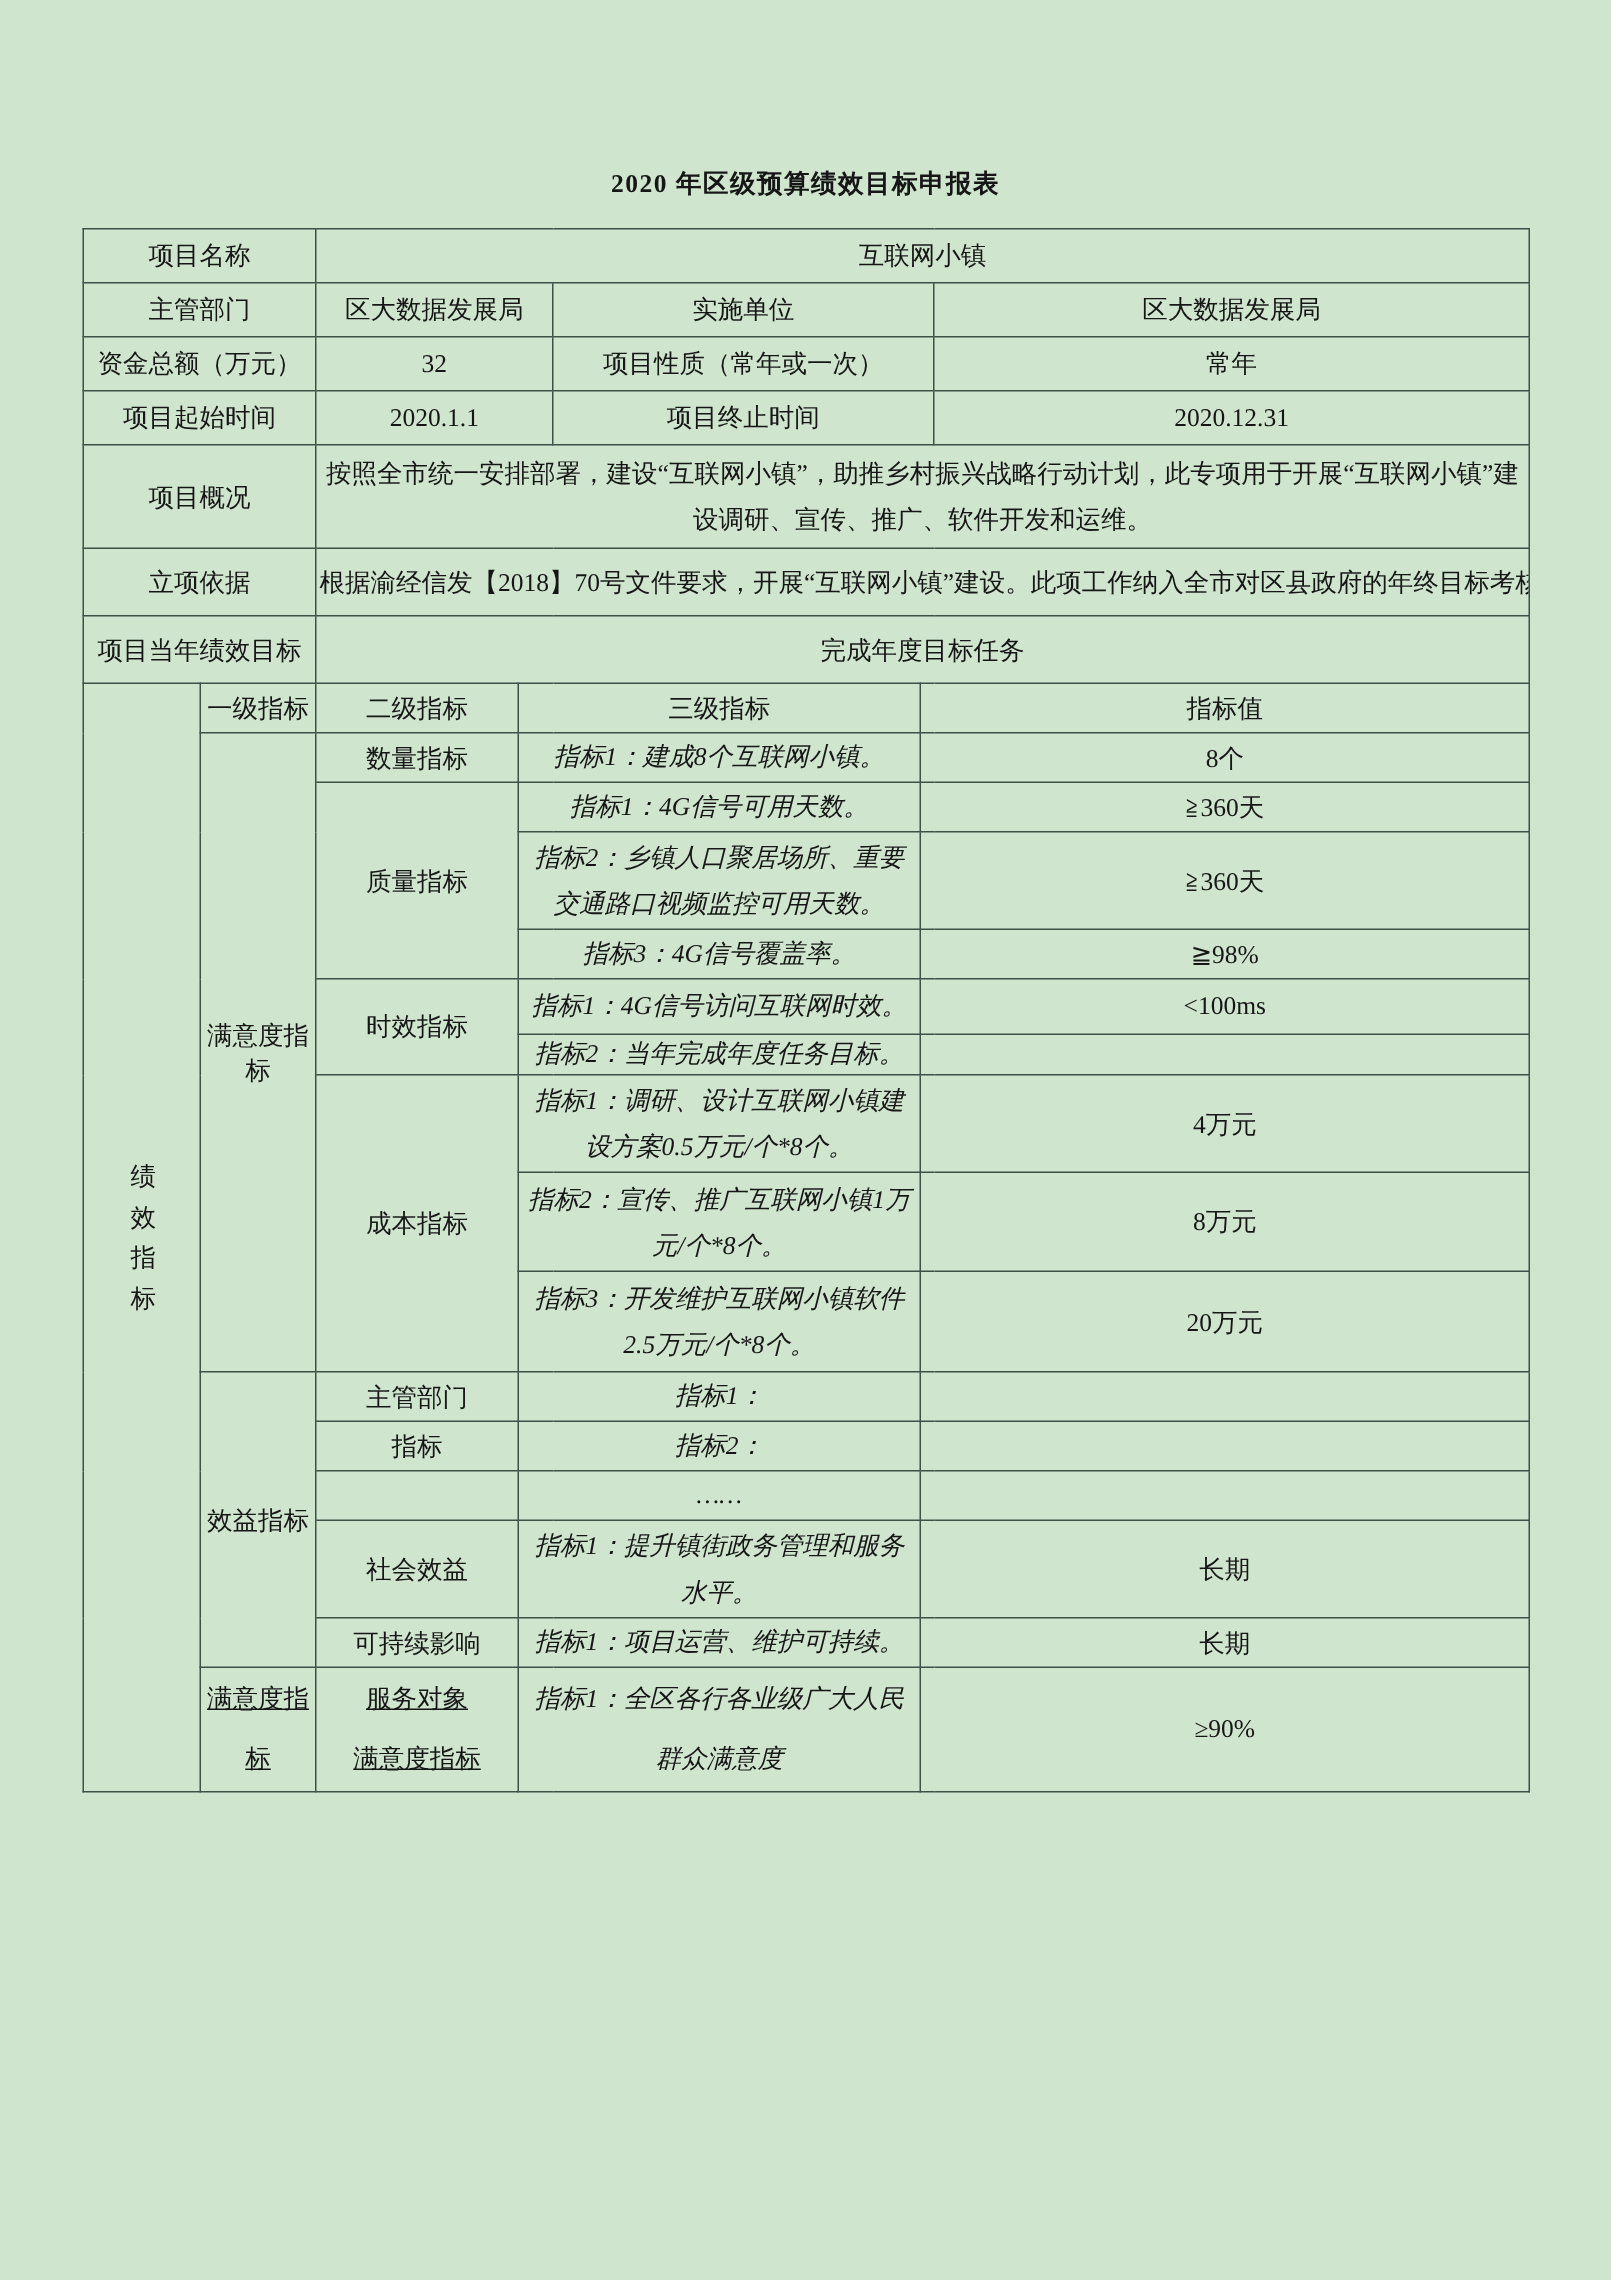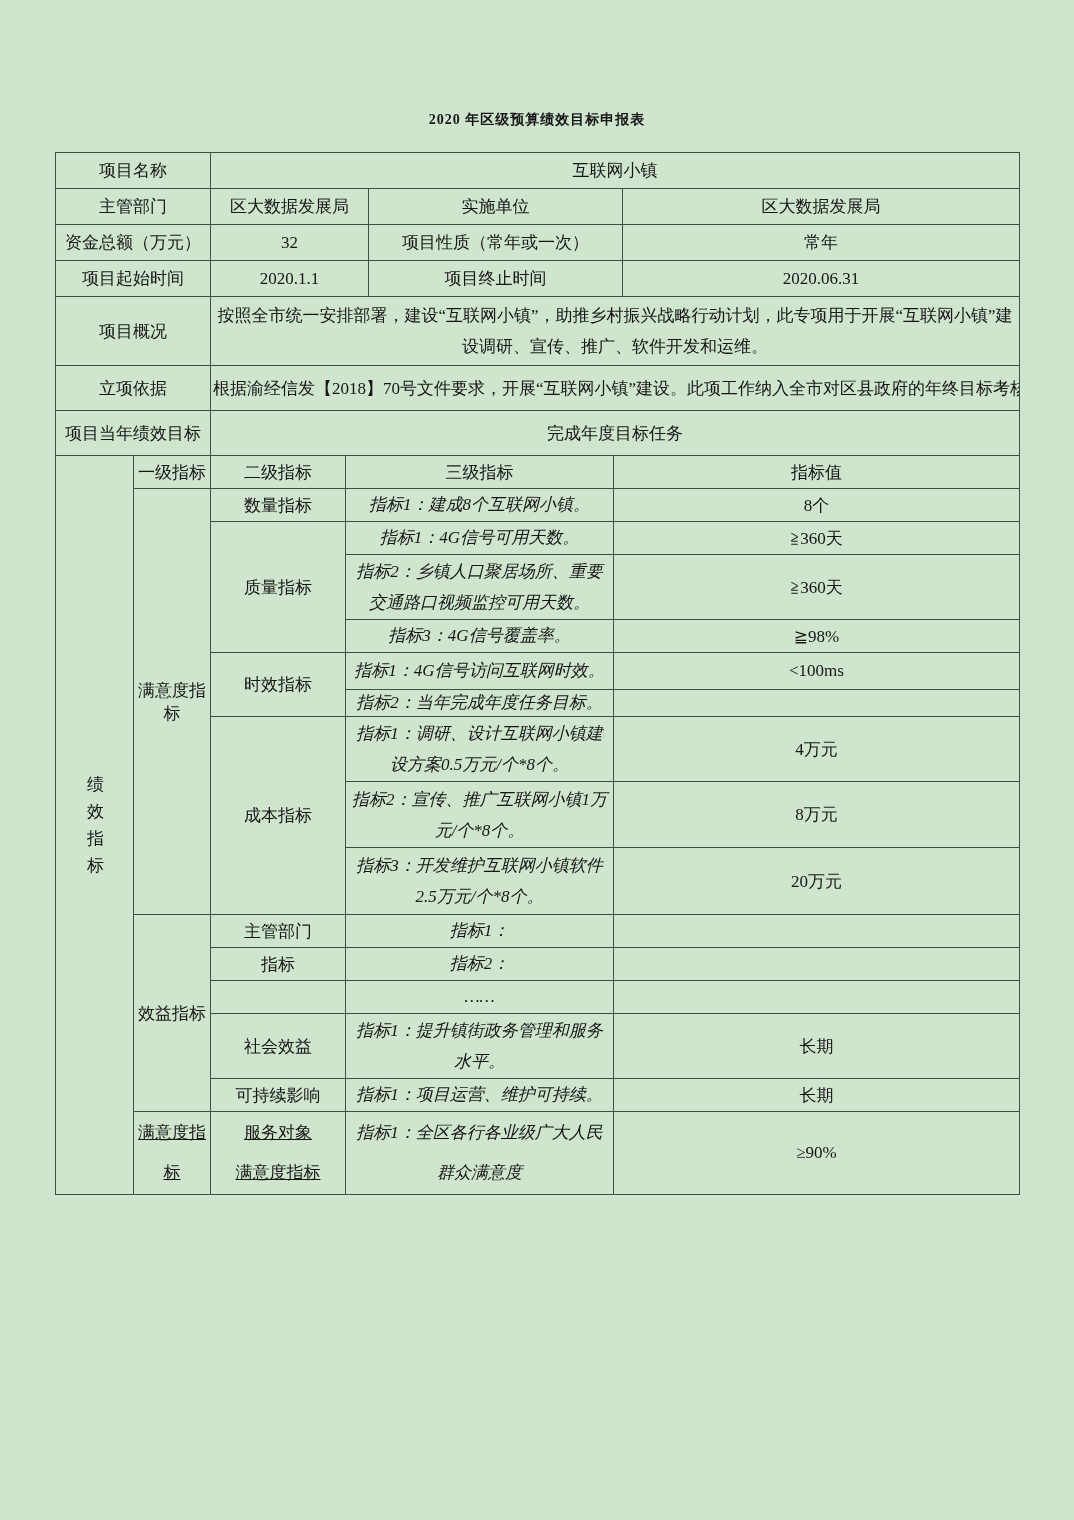--- a/index.html
+++ b/index.html
@@ -7,21 +7,21 @@
     width:1074px;height:1520px;
     background:#cfe5cd;
     font-family:"Liberation Serif","DejaVu Serif",serif;
     color:#161616;
     position:relative;
     overflow:hidden;
   }
   .page{position:absolute;inset:0;}
   .form-title{
     position:absolute;top:111px;left:0;width:1074px;
-    text-align:center;font-size:14px;font-weight:bold;
+    text-align:center;font-size:17px;font-weight:bold;
     letter-spacing:1px;
   }
   table.main{
     position:absolute;left:55px;top:152px;
     width:964px;
     border-collapse:collapse;
     table-layout:fixed;
   }
   table.main td{
     border:1px solid #3f5146;
@@ -85,21 +85,21 @@
       <td colspan="2">资金总额（万元）</td>
       <td colspan="2">32</td>
       <td colspan="2">项目性质（常年或一次）</td>
       <td>常年</td>
     </tr>
 
     <tr style="height:36px">
       <td colspan="2">项目起始时间</td>
       <td colspan="2">2020.1.1</td>
       <td colspan="2">项目终止时间</td>
-      <td>2020.06.31</td>
+      <td>2020.12.31</td>
     </tr>
 
     <tr style="height:69px">
       <td colspan="2">项目概况</td>
       <td colspan="5" class="center-wrap">按照全市统一安排部署，建设“互联网小镇”，助推乡村振兴战略行动计划，此专项用于开展“互联网小镇”建设调研、宣传、推广、软件开发和运维。</td>
     </tr>
 
     <tr style="height:45px">
       <td colspan="2">立项依据</td>
       <td colspan="5" class="nowrapline">根据渝经信发【2018】70号文件要求，开展“互联网小镇”建设。此项工作纳入全市对区县政府的年终目标考核。</td>

